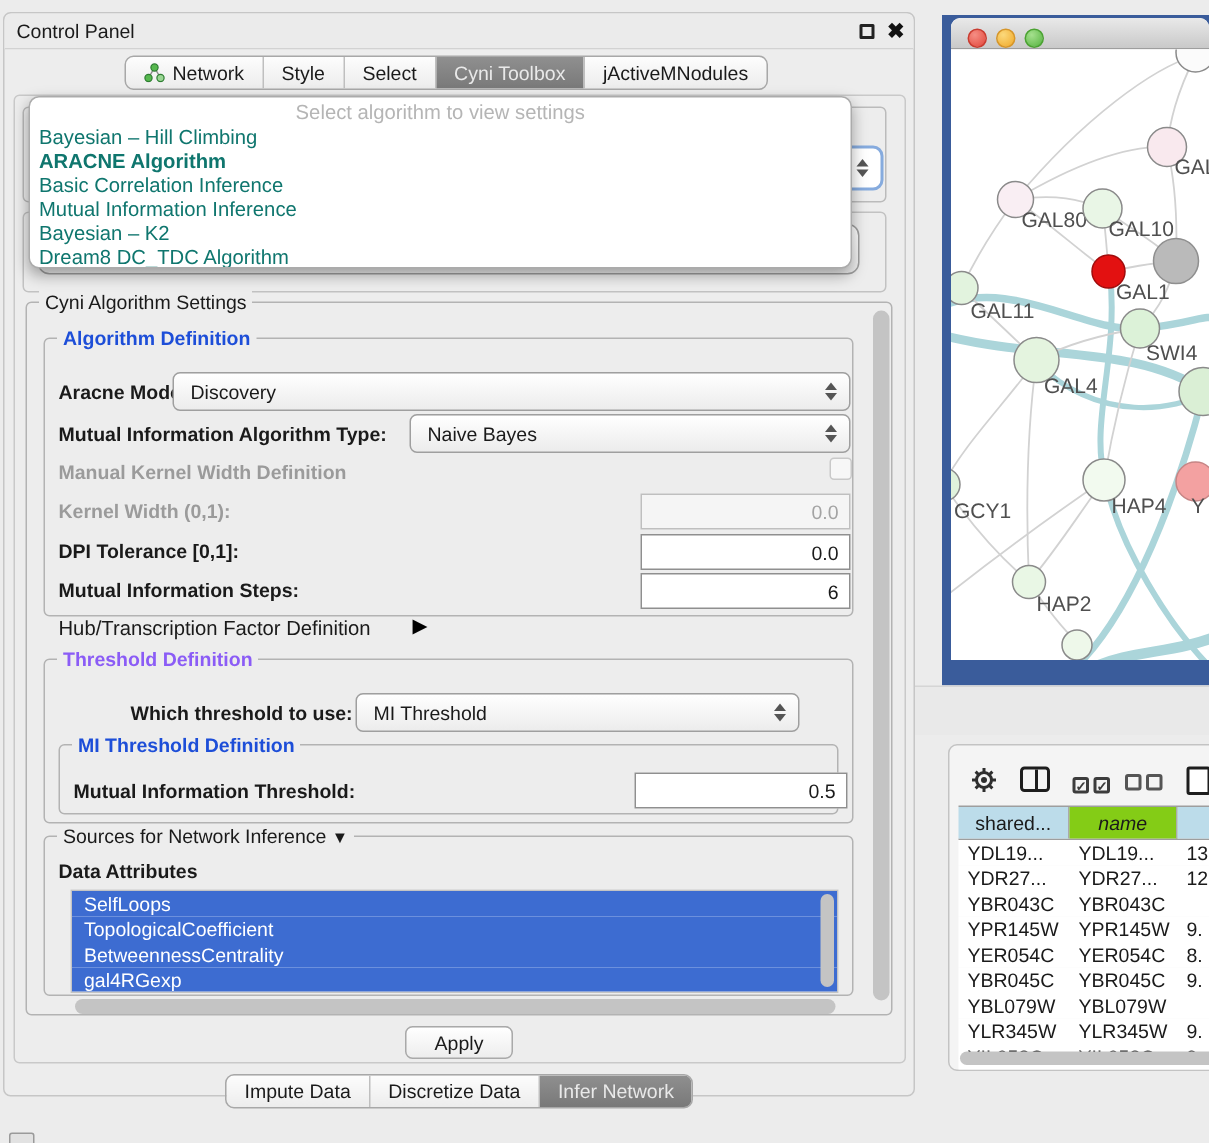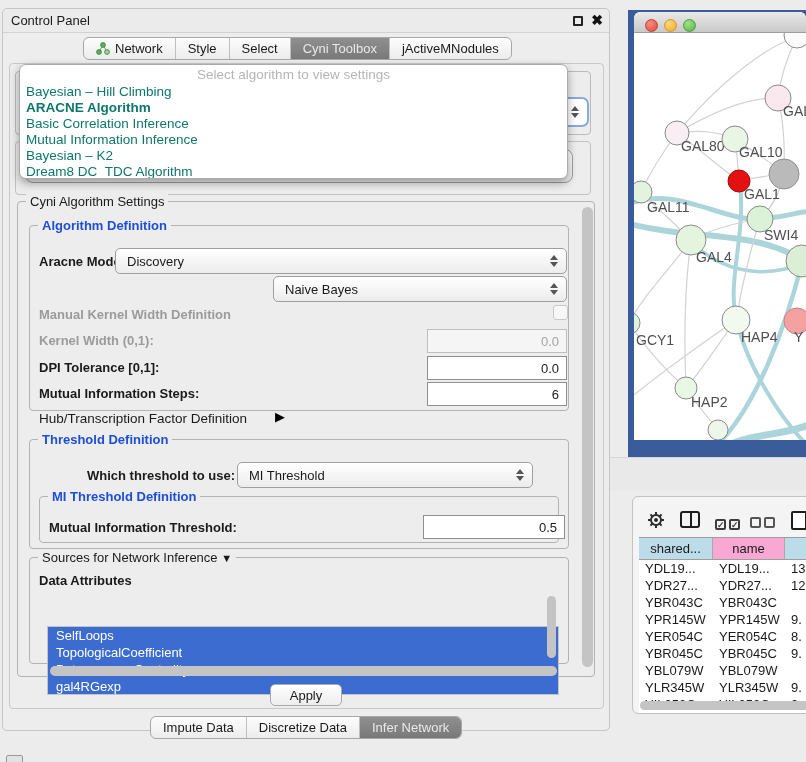--- a/index.html
+++ b/index.html
@@ -27,21 +27,21 @@
   .seg-bar { position:absolute; display:flex; height:23px; border:1px solid #a8a8a8; border-radius:6px; overflow:hidden; background:linear-gradient(#fdfdfd,#ececec); }
   .seg { display:flex; align-items:center; justify-content:center; font-size:13px; border-right:1px solid #bfbfbf; padding:0 12px; white-space:nowrap; color:#1a1a1a; }
   .seg:last-child { border-right:none; }
   .seg.sel { background:linear-gradient(#8f8f8f,#797979); color:#e9e9e9; }
 
   
   .group { position:absolute; border:1px solid #b3b3b3; border-radius:4px; }
   .gtitle { position:absolute; top:-8px; left:8px; background:#ededed; padding:0 4px; font-size:13px; font-weight:bold; white-space:nowrap; }
   .gtitle.plain { font-weight:normal; }
   .blue { color:#1d4ed8; }
-  .green { color:#1d4ed8; }
+  .green { color:#8b5cf6; }
 
   .lbl { position:absolute; font-size:13px; font-weight:bold; white-space:nowrap; }
   .lbl.dis { color:#9b9b9b; }
 
   .tfield { position:absolute; background:#fff; border:1px solid #8f8f8f; font-size:13px;
             display:flex; align-items:center; justify-content:flex-end; padding:0 7px; }
   .tfield.dis { background:#f5f5f5; color:#a3a3a3; border-color:#bfbfbf; }
 
   .combo { position:absolute; background:linear-gradient(#ffffff,#ececec); border:1px solid #9f9f9f; border-radius:5px;
            font-size:13px; display:flex; align-items:center; padding:0 26px 0 11px; }
@@ -60,21 +60,21 @@
   }
   #algo-popup .ph { text-align:center; color:#b5b5b5; font-size:13.5px; height:17px; }
   #algo-popup .item { font-size:13.5px; padding-left:6px; height:16px; line-height:16px; color:#0f766e; }
   #algo-popup .item.sel { font-weight:bold; }
 
   
   .vthumb { position:absolute; background:#c4c4c4; border-radius:6px; }
   .hthumb { position:absolute; background:#c4c4c4; border-radius:6px; }
 
   
-  #attr-list { position:absolute; left:44px; top:584px; width:512px; height:69px; background:#fff; border:1px solid #c4c4c4; overflow:hidden;margin-top:33px; }
+  #attr-list { position:absolute; left:44px; top:584px; width:512px; height:69px; background:#fff; border:1px solid #c4c4c4; overflow:hidden; }
   #attr-list .row { height:17px; line-height:17px; background:#3d6cd1; color:#fff; font-size:13px; padding-left:8px; }
 
   .push-btn { position:absolute; background:linear-gradient(#ffffff,#ededed); border:1px solid #a9a9a9; border-radius:5px;
               font-size:13px; display:flex; align-items:center; justify-content:center; }
 
   
   #desktop { position:absolute; left:628px; top:10px; width:178px; height:447px; background:#3a5c9b; }
   #net-window { position:absolute; left:6px; top:2px; width:172px; height:428px; background:#fff; border-radius:6px 6px 0 0; overflow:hidden; }
   #net-titlebar { position:absolute; left:0; top:0; right:0; height:21px; background:linear-gradient(#e9e9e9,#c9c9c9); border-bottom:1px solid #9e9e9e; border-radius:6px 6px 0 0; }
   .tl { position:absolute; top:7px; width:13px; height:13px; border-radius:50%; }
@@ -82,21 +82,21 @@
 
   #table-strip { position:absolute; left:610px; top:457px; width:196px; height:33px; background:#e9e9e9; border-top:1px solid #d5d5d5; }
   #table-strip span { position:absolute; left:27px; top:9px; font-size:16px; color:#222;margin-top:36px; }
 
   #table-panel { position:absolute; left:632px; top:496px; width:190px; height:218px; background:#f4f4f4; border:1px solid #c3c3c3; border-radius:6px; }
   .ticon { position:absolute; top:14px; }
   .cb { width:11px; height:11px; border:2px solid #3c3c3c; border-radius:2px; display:inline-block; font-size:9px; line-height:8px; font-weight:bold; color:#3c3c3c; text-align:center; }
   #tbl { position:absolute; left:6px; top:40px; width:200px; }
   #tbl .hrow { display:flex; border-top:1px solid #9e9e9e; border-bottom:1px solid #9e9e9e; }
   #tbl .hcell { font-size:13px; text-align:center; padding:3px 0; border-right:1px solid #aaa; background:#bcdcea; overflow:hidden; white-space:nowrap; }
-  #tbl .hcell.gray { background:#f9a8d4; }
+  #tbl .hcell.gray { background:#84cc16;font-style:italic; }
   #tbl .r { display:flex; background:#fff; }
   #tbl .c { font-size:13px; height:17px; line-height:17px; padding-left:6px; overflow:hidden; white-space:nowrap; }
   .w1 { width:74px; } .w2 { width:72px; } .w3 { width:54px; }
 
   svg text { font-family:"Liberation Sans",sans-serif; }
 </style>
 </head>
 <body>
 
 <div id="app">
@@ -174,20 +174,21 @@
 
     <span class="lbl" style="left:36px; top:245px;">Aracne Mode:</span>
     <div class="combo" style="left:112px; top:239px; width:452px; height:26px;">
       <span>Discovery</span>
       <span class="spin">
           <i class="up"></i>
           <i class="dn"></i>
         </span>
     </div>
 
+    <span class="lbl" style="left:36px; top:273px;">Mutual Information Algorithm Type:</span>
     <div class="combo" style="left:270px; top:267px; width:294px; height:26px;">
       <span>Naive Bayes</span>
       <span class="spin">
           <i class="up"></i>
           <i class="dn"></i>
         </span>
     </div>
 
     <span class="lbl dis" style="left:36px; top:298px;">Manual Kernel Width Definition</span>
     <div class="checkbox" style="left:550px; top:296px;"></div>

